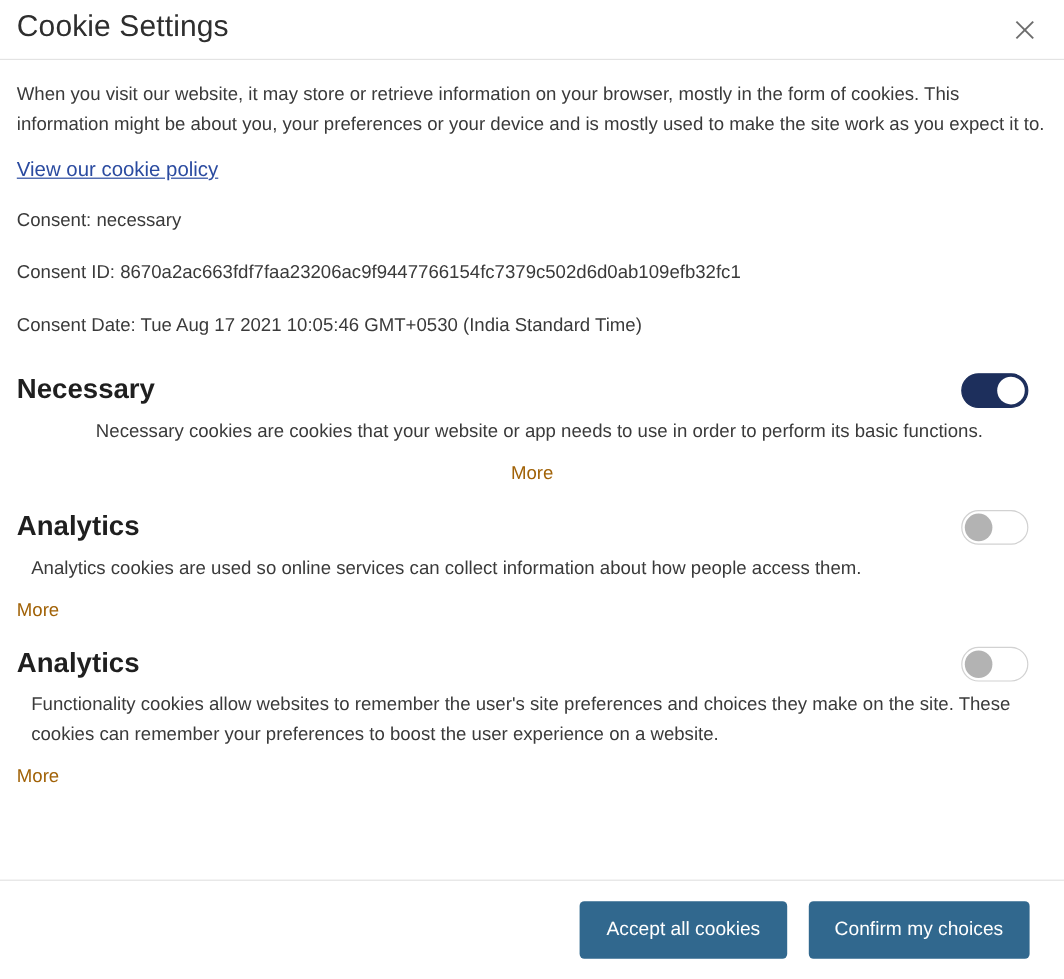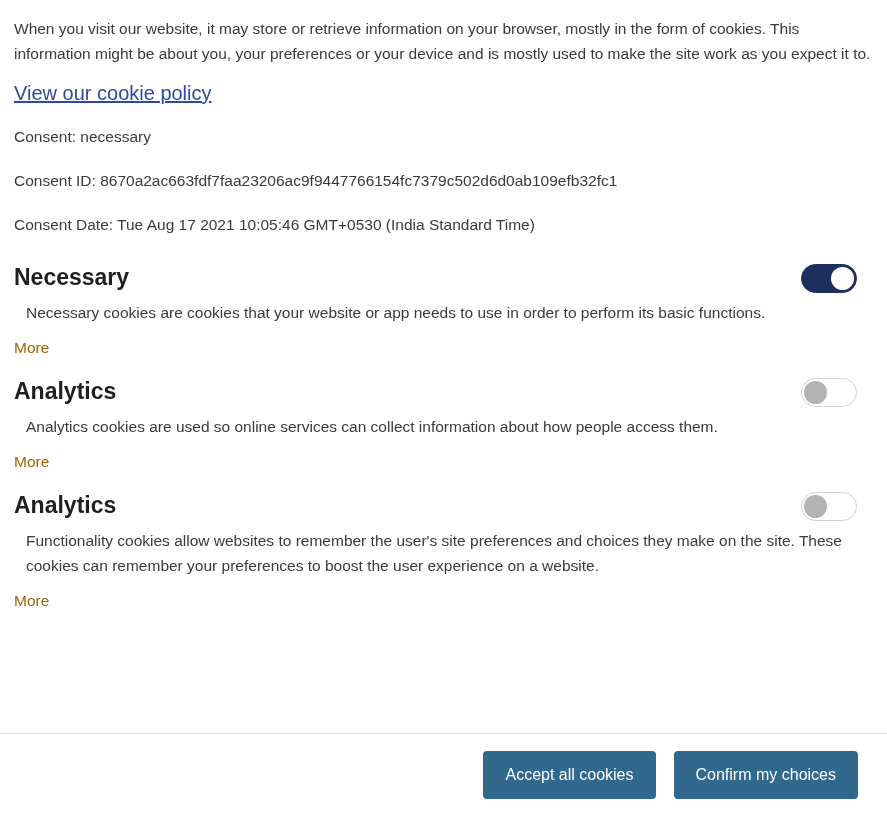--- a/index.html
+++ b/index.html
@@ -71,40 +71,40 @@
     line-height: 25px;
     color: #3a3a3a;
     margin: 0 0 6px 0;
     max-width: 858px;
   }
 
   .policy-link-wrap {
     margin: 16px 0 6px 0;
   }
   .policy-link {
-    font-size: 20px;
+    font-size: 17px;
     color: #2b4ba0;
     text-decoration: underline;
     cursor: pointer;
   }
 
   .meta-line {
     font-size: 15.5px;
     line-height: 24px;
     color: #3a3a3a;
     margin: 20px 0 0 0;
     white-space: nowrap;
   }
 
   
   .category {
     margin-top: 18px;
     position: relative;
   }
-  .category.first { margin-top: 24px; }
+  .category.first { margin-top: 24px; text-align: center; }
 
   .category-head {
     display: flex;
     align-items: center;
     justify-content: space-between;
     min-height: 34px;
   }
   .category-title {
     font-size: 23px;
     font-weight: bold;
@@ -186,20 +186,31 @@
     height: 48px;
     cursor: pointer;
     white-space: nowrap;
   }
 </style>
 </head>
 <body>
 
 <div class="dialog">
 
+  <div class="dialog-header">
+    <div class="dialog-title">Cookie Settings</div>
+    <button class="close-btn">
+      <span>
+        <svg width="22" height="22" viewBox="0 0 22 22" aria-hidden="true">
+          <line x1="4" y1="4" x2="18" y2="18" stroke="#6d6d6d" stroke-width="1.6"></line>
+          <line x1="18" y1="4" x2="4" y2="18" stroke="#6d6d6d" stroke-width="1.6"></line>
+        </svg>
+      </span>
+    </button>
+  </div>
 
   <div class="dialog-body">
 
     <p class="intro-text">When you visit our website, it may store or retrieve information on your browser, mostly in the form of cookies. This information might be about you, your preferences or your device and is mostly used to make the site work as you expect it to.</p>
 
     <div class="policy-link-wrap">
       <a class="policy-link">View our cookie policy</a>
     </div>
 
     <p class="meta-line">Consent: necessary</p>

